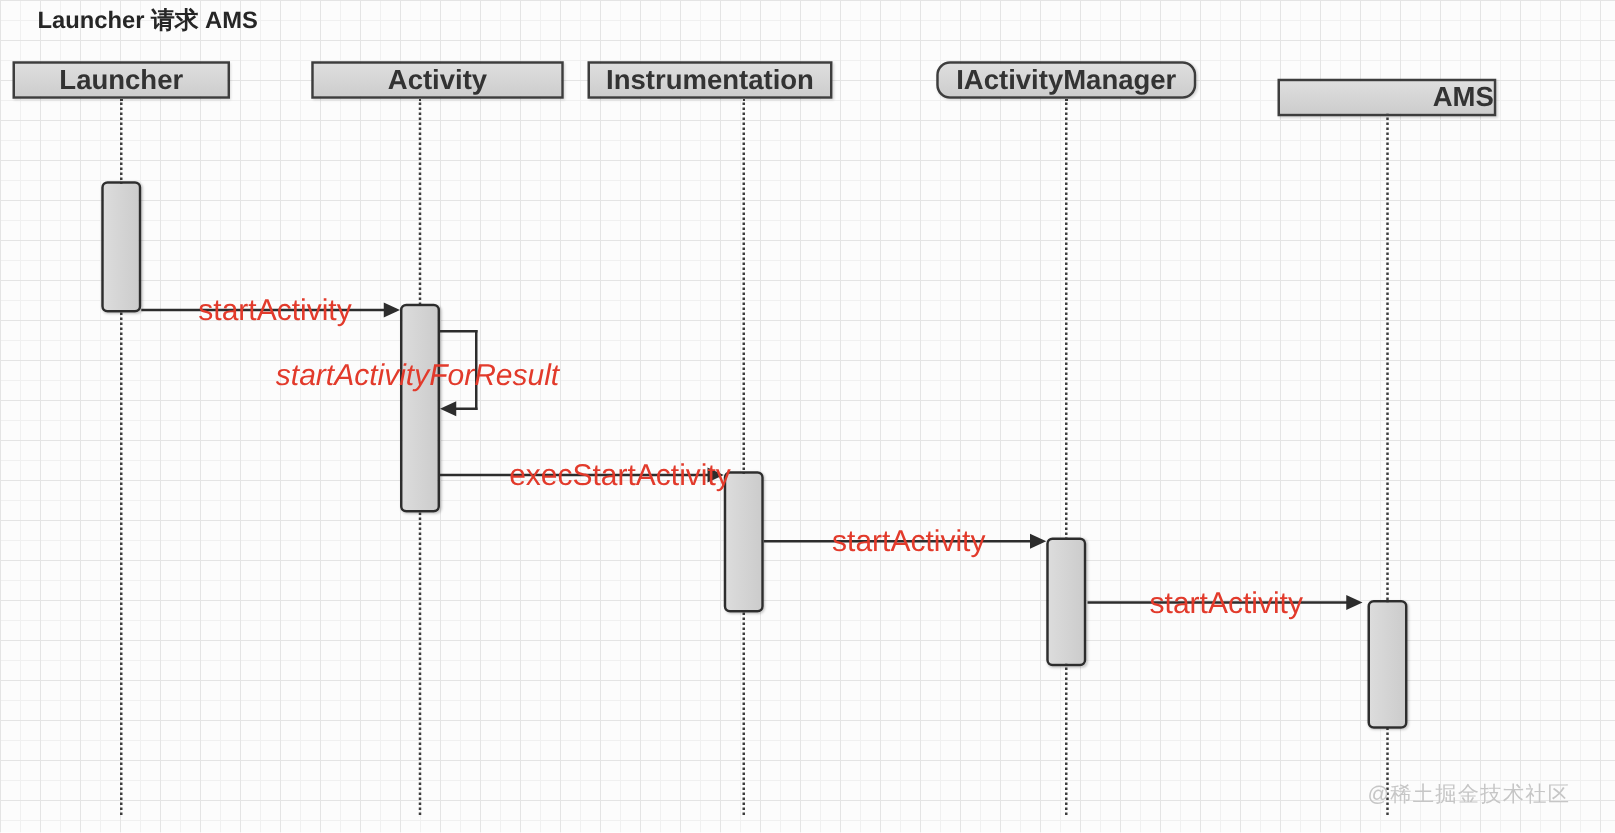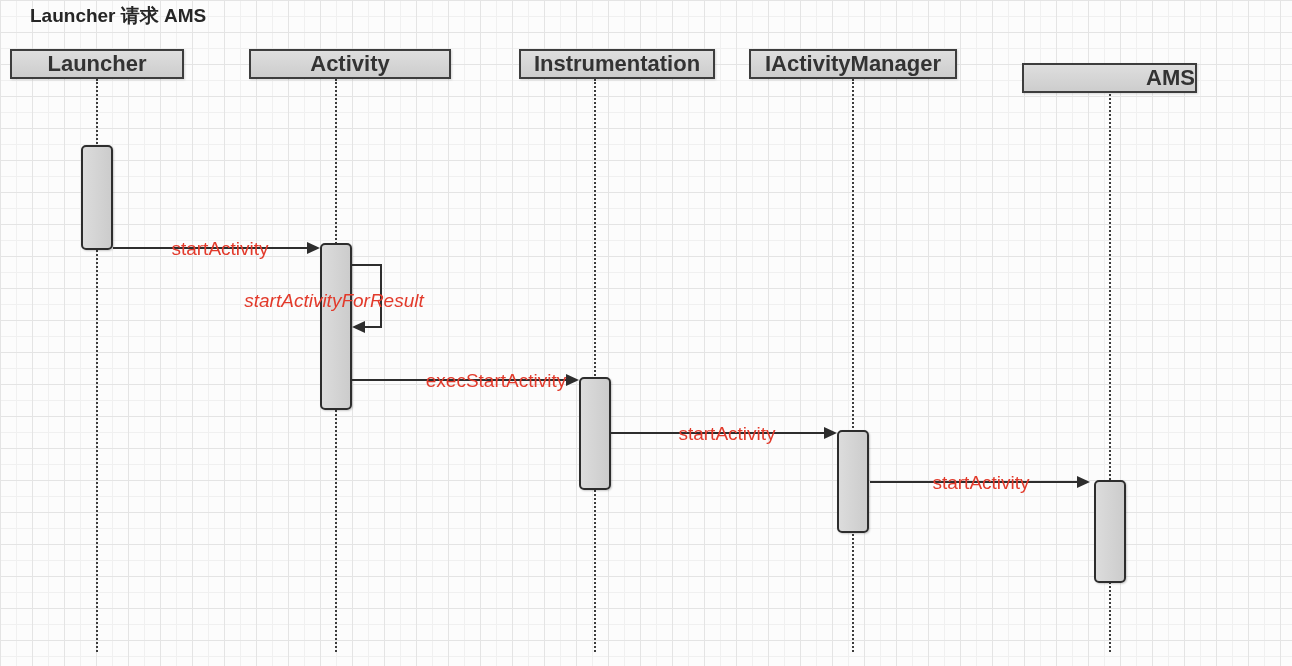--- a/index.html
+++ b/index.html
@@ -52,21 +52,21 @@
     border-left:13px solid #2d2d2d;
   }
   .arrow-left{
     position:absolute;width:0;height:0;
     border-top:6px solid transparent;
     border-bottom:6px solid transparent;
     border-right:13px solid #2d2d2d;
   }
   .msg-label{
     position:absolute;transform:translate(-50%,-50%);
-    font-size:19px;color:#e23a2b;white-space:nowrap;
+    font-size:24px;color:#e23a2b;white-space:nowrap;
   }
   .watermark{
     position:absolute;left:1094px;top:624px;
     font-size:17px;color:#c6c6c6;letter-spacing:1px;
     white-space:nowrap;
   }
 </style>
 </head>
 <body>
 
@@ -77,24 +77,24 @@
       <div class="lifeline" style="left: 335px; top: 79px; height: 573px;"></div>
       <div class="lifeline" style="left: 594px; top: 79px; height: 573px;"></div>
       <div class="lifeline" style="left: 852px; top: 79px; height: 573px;"></div>
       <div class="lifeline" style="left: 1109px; top: 79px; height: 573px;"></div>
       <div class="actor-box" style="left: 10px; top: 49px; width: 174px; height: 30px;">
         <span>Launcher</span>
       </div>
       <div class="actor-box" style="left: 249px; top: 49px; width: 202px; height: 30px;">
         <span>Activity</span>
       </div>
-      <div class="actor-box" style="left: 519px; top: 49px; width: 196px; height: 30px;">
+      <div class="actor-box" style="left: 470px; top: 49px; width: 196px; height: 30px;">
         <span>Instrumentation</span>
       </div>
-      <div class="actor-box" style="left: 749px; top: 49px; width: 208px; height: 30px;">
+      <div class="actor-box" style="left: 749px; top: 49px; width: 208px; height: 30px; border-radius: 11px;">
         <span>IActivityManager</span>
       </div>
       <div class="actor-box" style="left: 1022px; top: 63px; width: 175px; height: 30px; justify-content: flex-end;">
         <span>AMS</span>
       </div>
       <div class="activation" style="left: 81px; top: 145px; width: 32px; height: 105px;"></div>
       <div class="activation" style="left: 320px; top: 243px; width: 32px; height: 167px;"></div>
       <div class="activation" style="left: 579px; top: 377px; width: 32px; height: 113px;"></div>
       <div class="activation" style="left: 837px; top: 430px; width: 32px; height: 103px;"></div>
       <div class="activation" style="left: 1094px; top: 480px; width: 32px; height: 103px;"></div>
@@ -109,13 +109,14 @@
       <div class="msg-line" style="left: 352px; top: 379px; width: 216px;"></div>
       <div class="arrow-right" style="left: 566px; top: 374px;"></div>
       <div class="msg-label" style="left: 496px; top: 381px;">execStartActivity</div>
       <div class="msg-line" style="left: 611px; top: 432px; width: 215px;"></div>
       <div class="arrow-right" style="left: 824px; top: 427px;"></div>
       <div class="msg-label" style="left: 727px; top: 434px;">startActivity</div>
       <div class="msg-line" style="left: 870px; top: 481px; width: 209px;"></div>
       <div class="arrow-right" style="left: 1077px; top: 476px;"></div>
       <div class="msg-label" style="left: 981px; top: 483px;">startActivity</div>
     </div>
+  <div class="watermark">@稀土掘金技术社区</div>
 </div>
 
 </body></html>

